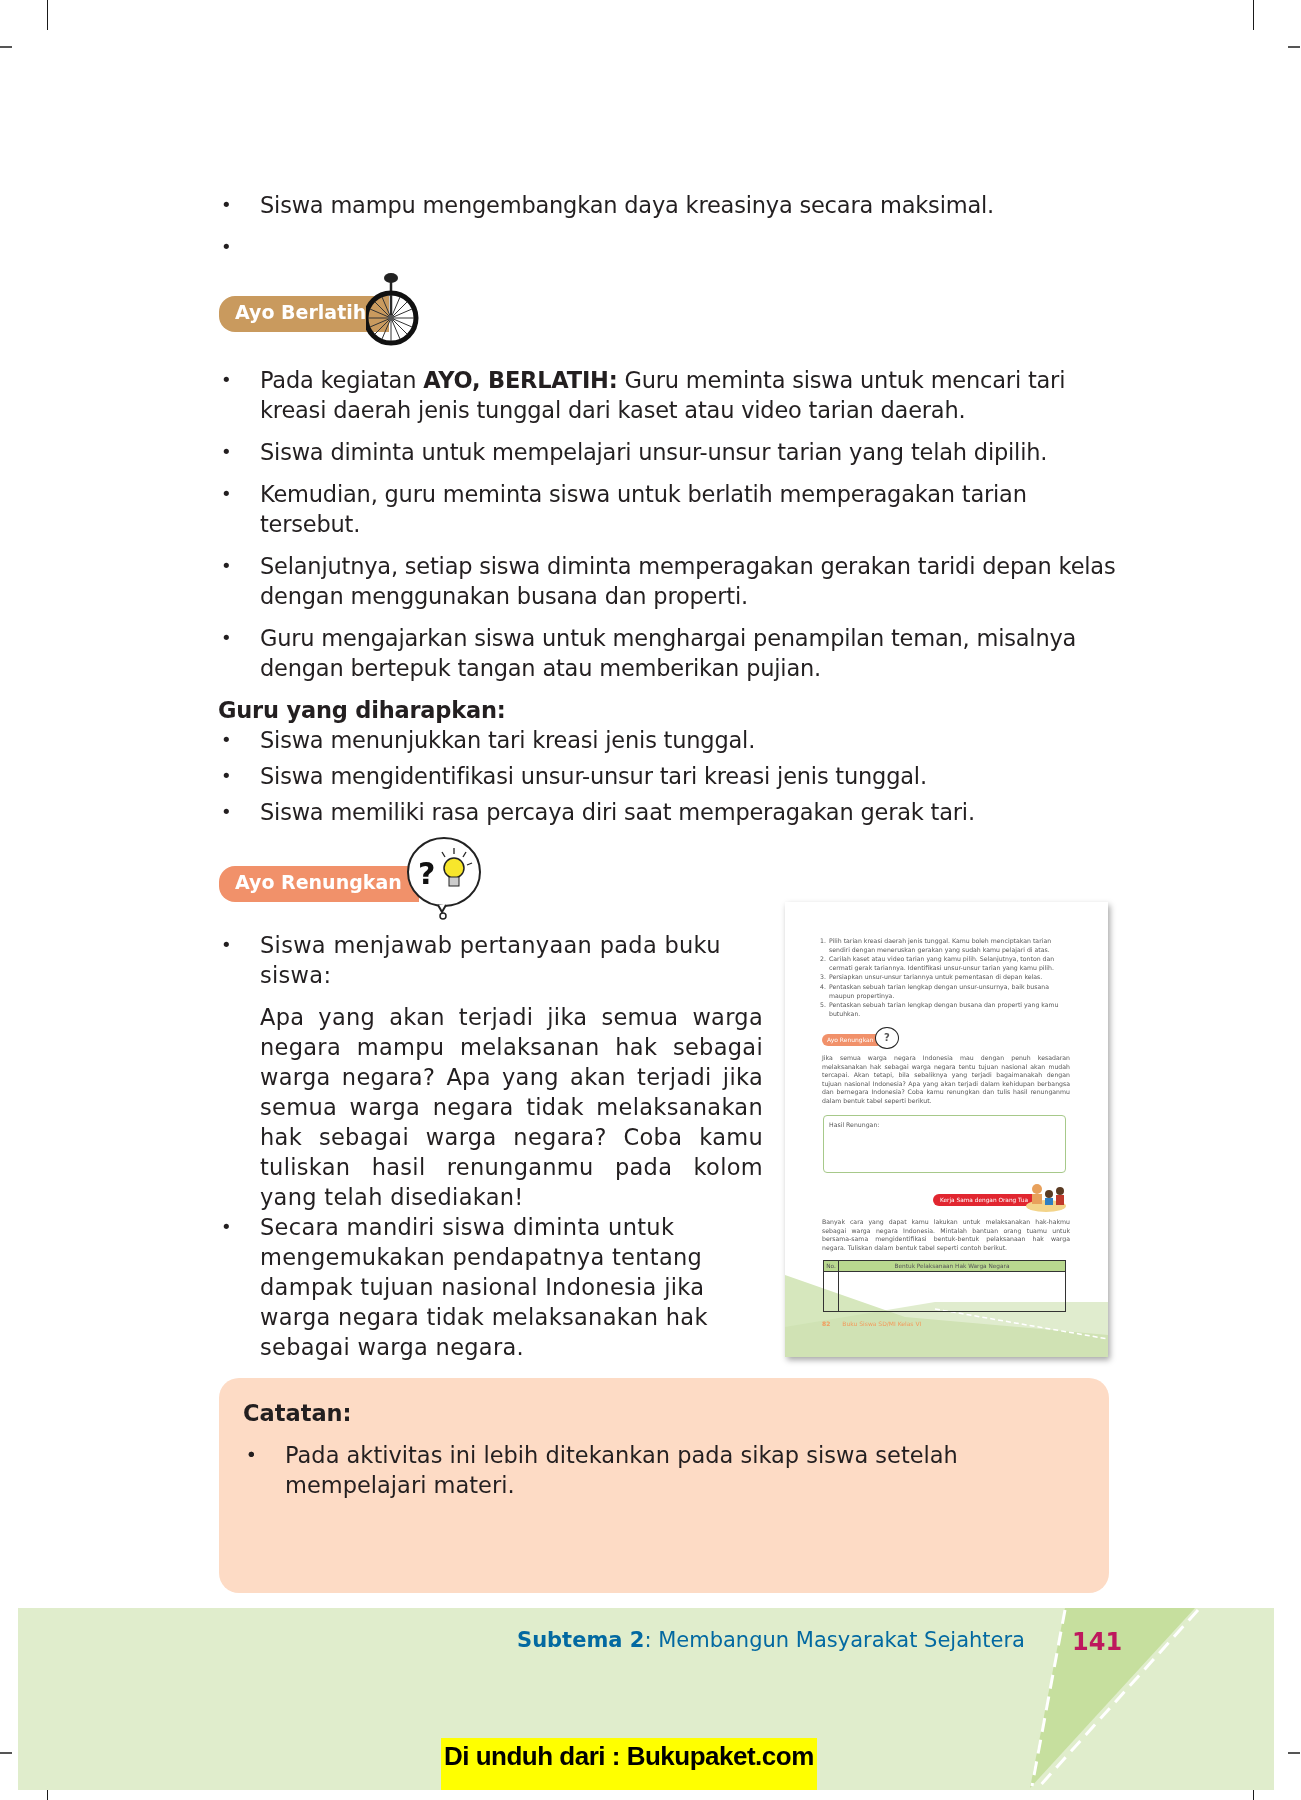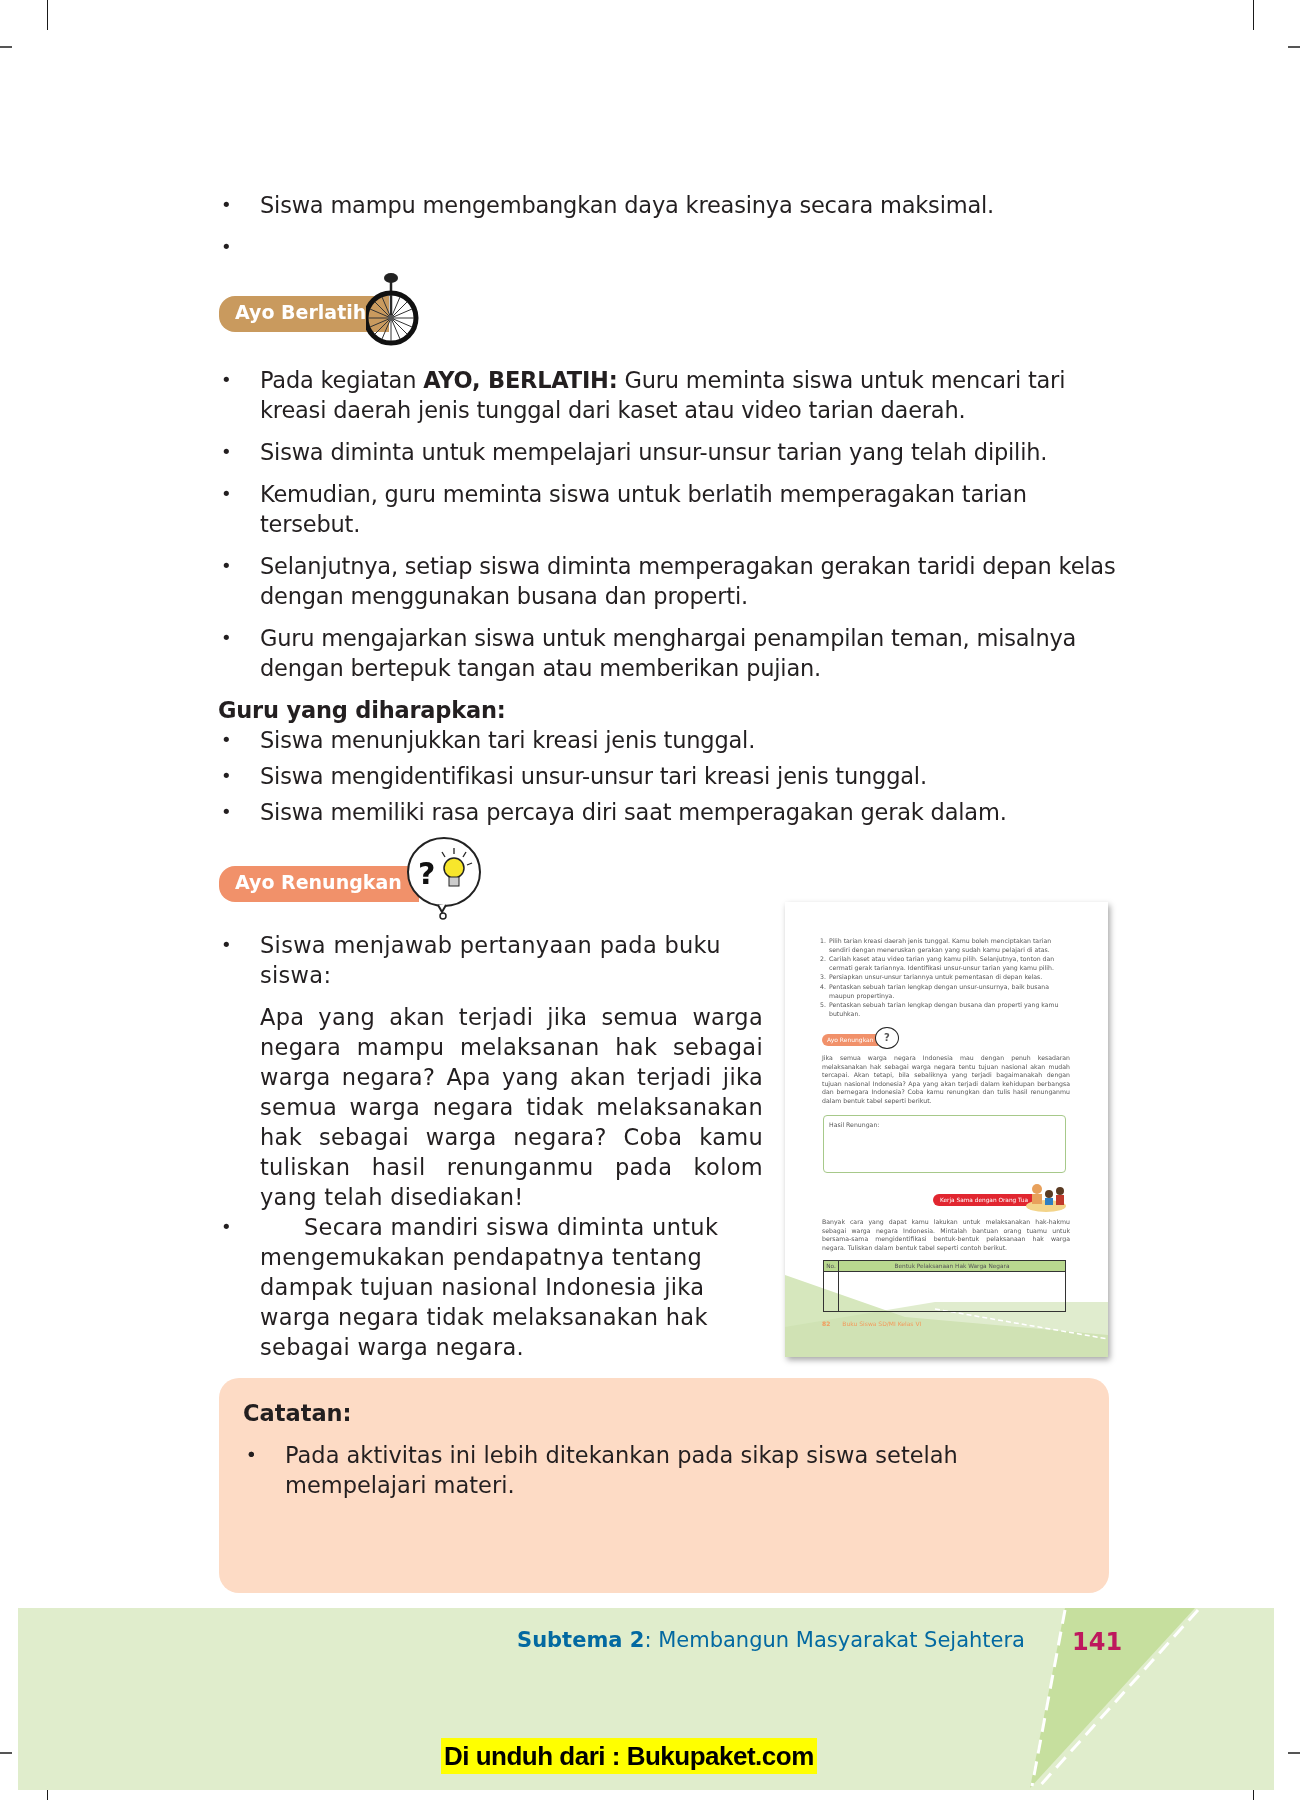--- a/index.html
+++ b/index.html
@@ -44,21 +44,21 @@
 
   .catatan { position: absolute; left: 219px; top: 1378px; width: 890px; height: 215px; background: #fddbc5; border-radius: 20px; padding: 20px 24px 0 24px; font-size: 22.5px; line-height: 30px; }
   .catatan .subhead { margin-bottom: 10px; }
 
   .footer-band { position: absolute; left: 18px; top: 1608px; width: 1256px; height: 182px; background: #e0edcc; }
   .footer-text { position: absolute; right: 276px; top: 1628px; font-size: 21px; color: #0369a1; white-space: nowrap; }
   .footer-text .bold { font-weight: bold; }
   .page-number { position: absolute; left: 1072px; top: 1628px; font-size: 24px; font-weight: bold; color: #be185d; }
   .footer-deco { position: absolute; left: 1020px; top: 1608px; width: 254px; height: 190px; }
 
-  .watermark { position: absolute; left: 441px; top: 1738px; height: 36px; background: #ffff00; color: #000; font-family: "Liberation Sans", sans-serif; font-weight: bold; font-size: 26px; line-height: 36px; padding: 0 3px; letter-spacing: -0.5px; }
+  .watermark { position: absolute; left: 441px; top: 1738px; height: 52px; background: #ffff00; color: #000; font-family: "Liberation Sans", sans-serif; font-weight: bold; font-size: 26px; line-height: 36px; padding: 0 3px; letter-spacing: -0.5px; }
 </style>
 </head>
 <body>
 
 <div class="crop v" style="left:47px; top:0;"></div>
 <div class="crop v" style="left:1253px; top:0;"></div>
 <div class="crop h" style="left:0; top:46px;"></div>
 <div class="crop h" style="left:1288px; top:46px;"></div>
 <div class="crop v" style="left:47px; top:1770px;"></div>
 <div class="crop v" style="left:1253px; top:1770px;"></div>
@@ -98,21 +98,21 @@
     <li class="gap-li"><span class="dot">•</span><span>Selanjutnya, setiap siswa diminta memperagakan gerakan taridi depan kelas dengan menggunakan busana dan properti.</span></li>
     <li><span class="dot">•</span><span>Guru mengajarkan siswa untuk menghargai penampilan teman, misalnya dengan bertepuk tangan atau memberikan pujian.</span></li>
   </ul>
 </div>
 
 <div class="main-text" style="top:695px;">
   <div class="subhead">Guru yang diharapkan:</div>
   <ul class="bullet-list">
     <li class="tight-li"><span class="dot">•</span><span>Siswa menunjukkan tari kreasi jenis tunggal.</span></li>
     <li class="tight-li"><span class="dot">•</span><span>Siswa mengidentifikasi unsur-unsur tari kreasi jenis tunggal.</span></li>
-    <li><span class="dot">•</span><span>Siswa memiliki rasa percaya diri saat memperagakan gerak dalam.</span></li>
+    <li><span class="dot">•</span><span>Siswa memiliki rasa percaya diri saat memperagakan gerak tari.</span></li>
   </ul>
 </div>
 
 <div class="section-label label-renungkan">Ayo Renungkan</div>
 <svg style="position:absolute; left:404px; top:836px;" width="80" height="84" viewBox="0 0 80 84">
   <ellipse cx="40" cy="36" rx="36" ry="34" fill="#fff" stroke="#222" stroke-width="2"></ellipse>
   <path d="M34 69 L38 76 L42 69" fill="#fff" stroke="#222" stroke-width="2"></path>
   <circle cx="39" cy="80" r="3" fill="none" stroke="#222" stroke-width="1.5"></circle>
   <text x="14" y="48" font-family="DejaVu Sans, sans-serif" font-size="30" font-weight="bold" fill="#111">?</text>
   <circle cx="50" cy="32" r="10" fill="#f7e62c" stroke="#222" stroke-width="1.5"></circle>
@@ -124,21 +124,21 @@
       <line x1="68" y1="27" x2="63" y2="29"></line>
   </g>
 </svg>
 
 <div class="main-text" style="top:930px; width:545px;">
   <ul class="bullet-list">
     <li style="margin-bottom:12px;"><span class="dot">•</span><span style="letter-spacing:0.3px;">Siswa menjawab pertanyaan pada buku siswa:</span></li>
   </ul>
   <div style="padding-left:42px; text-align:justify; letter-spacing:0.3px;">Apa yang akan terjadi jika semua warga negara mampu melaksanan hak sebagai warga negara? Apa yang akan terjadi jika semua warga negara tidak melaksanakan hak sebagai warga negara? Coba kamu tuliskan hasil renunganmu pada kolom yang telah disediakan!</div>
   <ul class="bullet-list">
-    <li><span class="dot">•</span><span style="letter-spacing:0.3px;margin-left:44px;">Secara mandiri siswa diminta untuk mengemukakan pendapatnya tentang dampak tujuan nasional Indonesia jika warga negara tidak melaksanakan hak sebagai warga negara.</span></li>
+    <li><span class="dot">•</span><span style="letter-spacing:0.3px;">Secara mandiri siswa diminta untuk mengemukakan pendapatnya tentang dampak tujuan nasional Indonesia jika warga negara tidak melaksanakan hak sebagai warga negara.</span></li>
   </ul>
 </div>
 
 <div class="thumb">
   <ol>
     <li><span class="n">1.</span><span>Pilih tarian kreasi daerah jenis tunggal. Kamu boleh menciptakan tarian sendiri dengan meneruskan gerakan yang sudah kamu pelajari di atas.</span></li>
     <li><span class="n">2.</span><span>Carilah kaset atau video tarian yang kamu pilih. Selanjutnya, tonton dan cermati gerak tariannya. Identifikasi unsur-unsur tarian yang kamu pilih.</span></li>
     <li><span class="n">3.</span><span>Persiapkan unsur-unsur tariannya untuk pementasan di depan kelas.</span></li>
     <li><span class="n">4.</span><span>Pentaskan sebuah tarian lengkap dengan unsur-unsurnya, baik busana maupun propertinya.</span></li>
     <li><span class="n">5.</span><span>Pentaskan sebuah tarian lengkap dengan busana dan properti yang kamu butuhkan.</span></li>

